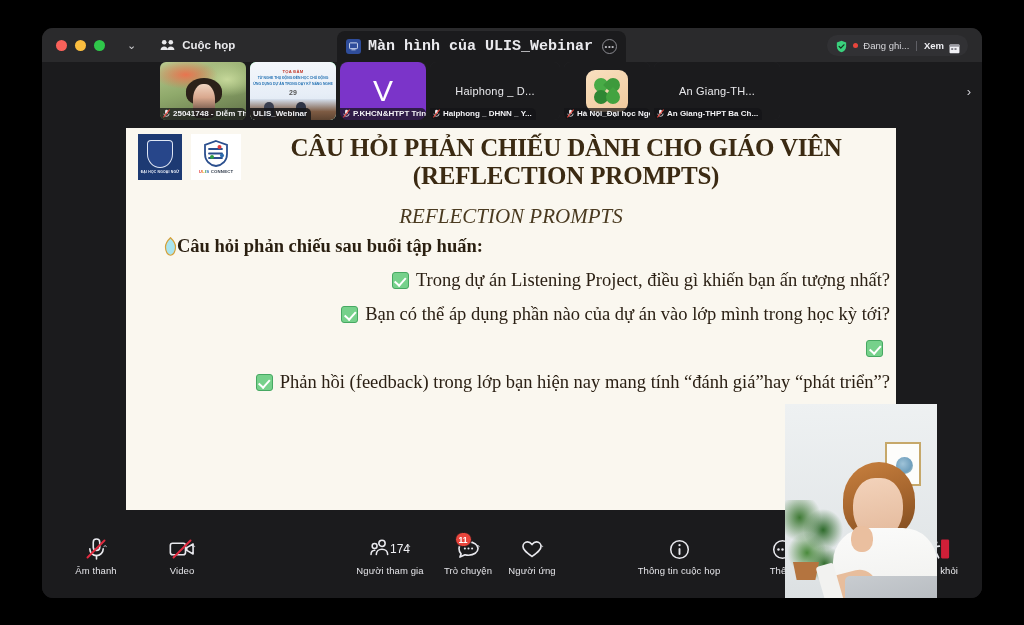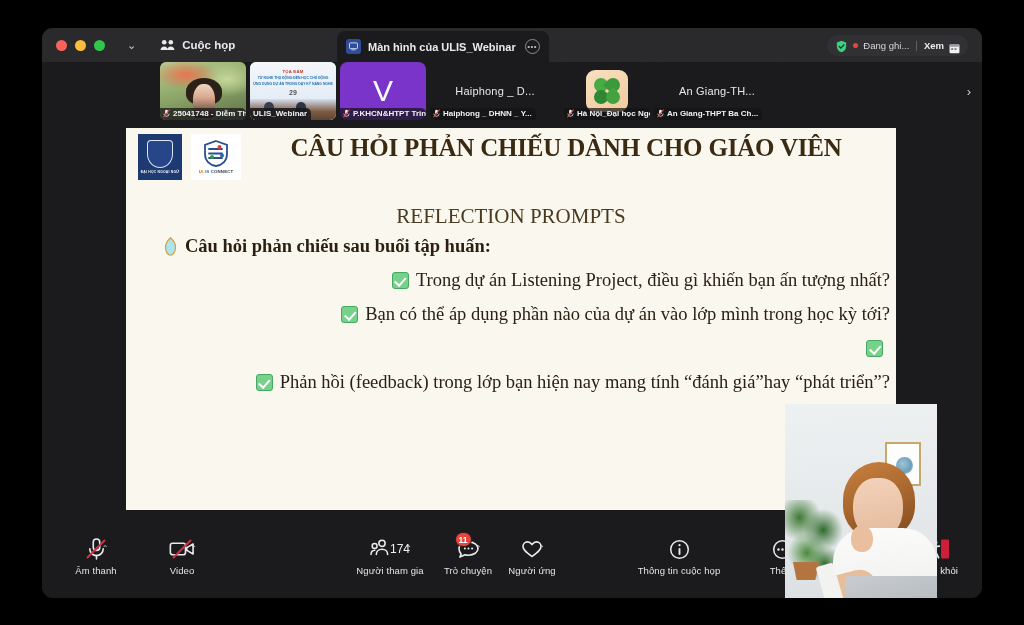--- a/index.html
+++ b/index.html
@@ -51,21 +51,21 @@
     display: flex; align-items: center; gap: 7px;
     padding: 0 9px 0 9px;
   }
   #share-tab .st-icon {
     width: 15px; height: 15px; border-radius: 3px;
     background: #2f4d9b;
     display: flex; align-items: center; justify-content: center;
     flex: none;
   }
   #share-tab .st-label {
-    color: #eaeaee; font-size: 11px; font-weight: 600; white-space: nowrap;
+    color: #eaeaee; font-size: 15px; font-weight: 600; white-space: nowrap; font-family: Liberation Mono, monospace;
   }
   #share-tab .st-more {
     width: 15px; height: 15px; border-radius: 50%;
     border: 1px solid #8b8b91;
     display: flex; align-items: center; justify-content: center;
     color: #bcbcc2; font-size: 8px; letter-spacing: 0.5px;
     flex: none; margin-left: 2px;
   }
 
   #rec-pill {
@@ -263,25 +263,26 @@
     line-height: 1.13;
     color: #3b2a12;
     letter-spacing: -0.2px;
   }
   #slide-subtitle {
     position: absolute; left: 0; right: 0; top: 76px;
     text-align: center;
     font-family: "Liberation Serif", serif;
     font-size: 21px;
     color: #4a3a20;
+    font-style: italic;
   }
 
   #slide-lead {
     position: absolute; left: 38px; top: 108px;
-    display: flex; align-items: center; gap: 8px;
+    display: flex; align-items: center; 
     font-family: "Liberation Serif", serif;
     font-weight: 700; font-size: 18.5px; color: #2a1f10;
   }
   .gem {
     width: 13px; height: 19px; flex: none;
   }
 
   .bullets {
     position: absolute; left: 12px; right: 6px; top: 138px;
   }
@@ -619,20 +620,21 @@
             <circle cx="16.5" cy="7" r="2" fill="#e23b3b"></circle>
             <circle cx="9" cy="17" r="2" fill="#2f9e44"></circle>
             <circle cx="19" cy="15.5" r="2" fill="#2b6cb0"></circle>
           </svg>
           <div class="lc-txt"><span class="lc-u">U</span><span class="lc-l">L</span><span class="lc-i">I</span><span class="lc-s">S</span><span class="lc-rest"> CONNECT</span></div>
         </div>
       </div>
 
       <div id="slide-title">
         <div>CÂU HỎI PHẢN CHIẾU DÀNH CHO GIÁO VIÊN</div>
+        <div>(REFLECTION PROMPTS)</div>
       </div>
 
       <div id="slide-subtitle">REFLECTION PROMPTS</div>
 
       <div id="slide-lead">
         <span class="gem">
           <svg width="13" height="19" viewBox="0 0 14 20">
             <path d="M7 0.6C10 3.5 12.4 6.6 12.4 10.6 12.4 15.4 10 19.4 7 19.4S1.6 15.4 1.6 10.6C1.6 6.6 4 3.5 7 0.6z" fill="#a9e4ef" stroke="#d5a13a" stroke-width="1.3"></path>
           </svg>
         </span>

